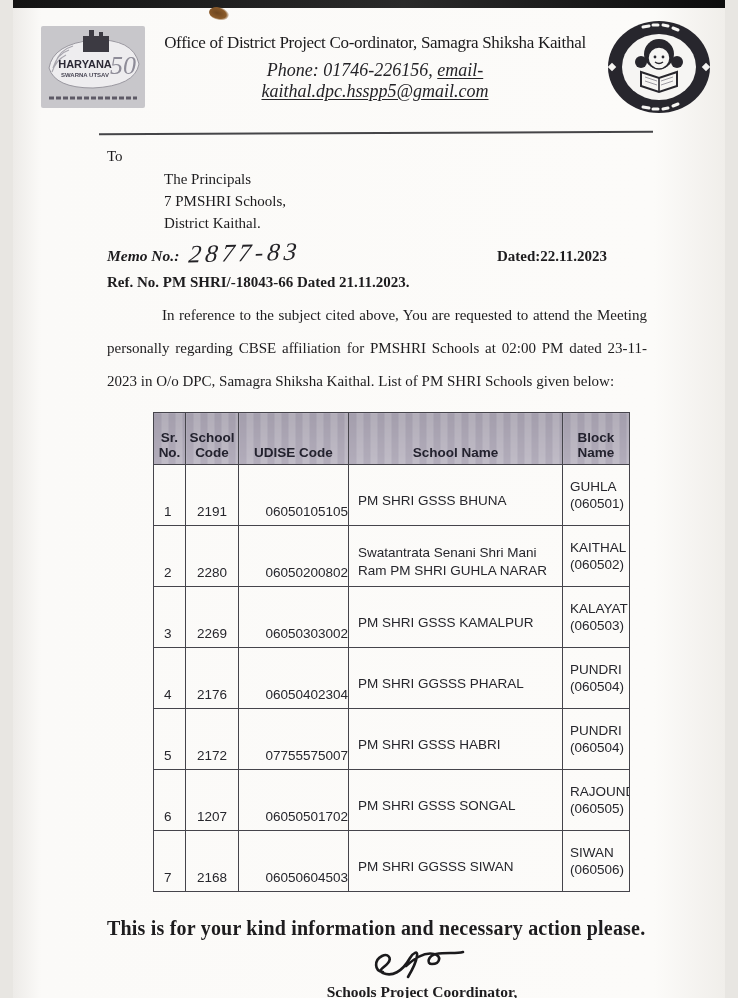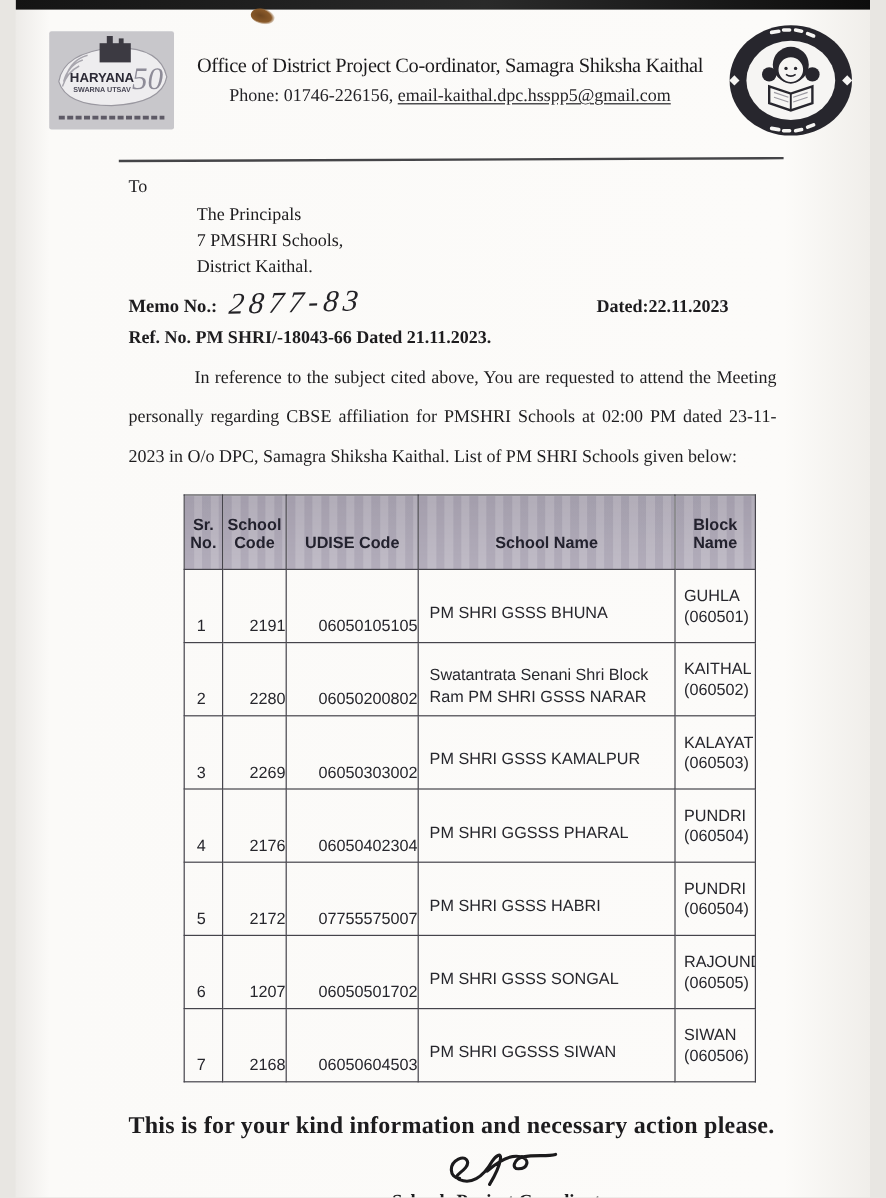--- a/index.html
+++ b/index.html
@@ -6,43 +6,43 @@
   .page{
     position:relative;width:712px;height:998px;margin:0 auto;overflow:hidden;
     background:linear-gradient(90deg,#edebe8 0%,#fbfaf8 4%,#fcfbf9 90%,#f0eeea 100%);
     color:#1d1c1e;font-family:"Liberation Serif","DejaVu Serif",serif;
   }
   .topbar{position:absolute;top:0;left:0;width:100%;height:8px;background:linear-gradient(90deg,#141414 0%,#2a2a2a 55%,#0d0d0d 100%);}
   .smudge{position:absolute;top:7px;left:196px;width:20px;height:13px;background:radial-gradient(ellipse at 40% 50%,#6e4620 0%,#8a5a2a 55%,transparent 75%);border-radius:60% 40% 55% 45%;transform:rotate(18deg);}
   .letterhead{display:flex;align-items:center;gap:8px;padding:18px 8px 0 26px;}
   .lh-center{flex:1;min-width:0;text-align:center;}
   .lh-title{font-size:17px;letter-spacing:-0.3px;white-space:nowrap;color:#1b1a1c;}
-  .lh-phone{font-size:15px;margin-top:7px;color:#242327;}
+  .lh-phone{font-size:18px;margin-top:7px;color:#242327;font-style:italic;}
   .lh-phone .email{text-decoration:underline;text-underline-offset:2px;}
   .divider{margin:16px 72px 0 86px;height:2px;background:#454548;transform:rotate(-0.25deg);}
   .content{padding:10px 78px 0 94px;font-size:15px;}
   .to-label{margin-top:4px;}
   .recipients{margin:3px 0 0 57px;line-height:22px;}
   .memo-row{display:flex;justify-content:space-between;align-items:baseline;margin-top:5px;}
   .memo-left{display:flex;align-items:baseline;gap:10px;}
   .bold{font-weight:bold;}
-  .memo-label{font-size:15.5px;}
+  .memo-label{font-size:15.5px;font-style:italic;}
   .memo-number{font-size:25px;font-style:italic;letter-spacing:4px;transform:skewX(-7deg) rotate(-1.5deg);display:inline-block;color:#232226;}
   .dated{font-size:15px;margin-right:40px;}
   .subject{font-weight:bold;font-size:15px;line-height:29px;text-align:justify;margin:7px 0 0 0;}
   .reference{font-weight:bold;font-size:15px;margin:7px 0 0 0;}
   .body-par{font-size:15px;line-height:33px;text-indent:55px;text-align:justify;margin:8px 0 0 0;}
   .schools-table{border-collapse:collapse;table-layout:fixed;margin:14px 0 0 46px;width:476px;
     font-family:"Liberation Sans","DejaVu Sans",sans-serif;font-size:13.5px;color:#26262c;}
   .schools-table th,.schools-table td{border:1.6px solid #45444b;overflow:hidden;}
   .schools-table th{background:#b3aebb;background-image:linear-gradient(0deg,rgba(255,255,255,.08),rgba(0,0,0,.05)),repeating-linear-gradient(90deg,rgba(120,110,140,.12) 0 7px,rgba(255,255,255,.10) 7px 14px);
-    color:#23222e;font-weight:bold;vertical-align:bottom;padding:5px 2px 14px 2px;line-height:15px;height:42px;}
+    color:#23222e;font-weight:bold;vertical-align:bottom;padding:5px 2px 4px 2px;line-height:15px;height:42px;}
   .schools-table td{height:44px;}
   td.c-sr{text-align:left;padding:0 0 6px 10px;vertical-align:bottom;}
-  td.c-code{text-align:right;padding:0 0 6px 0;vertical-align:bottom;}
+  td.c-code{text-align:center;padding:0 0 6px 0;vertical-align:bottom;}
   td.c-udise{text-align:right;padding:0 0 6px 0;vertical-align:bottom;}
   td.c-name{text-align:left;padding:14px 6px 2px 9px;vertical-align:middle;line-height:18px;}
   td.c-block{text-align:left;padding:2px 2px 2px 7px;vertical-align:middle;line-height:17px;}
   .closing{font-weight:bold;font-size:20px;letter-spacing:.2px;margin-top:25px;font-family:Liberation Serif, serif;}
   .sign-area{width:250px;margin:4px 100px 0 auto;text-align:center;}
   .sign-squiggle{display:block;margin:0 auto -4px auto;}
   .sign-line{font-weight:bold;font-size:15.5px;line-height:23px;}
   .logo-left{flex:0 0 auto;}
   .logo-right{flex:0 0 auto;margin-right:2px;}
 </style>
@@ -139,21 +139,21 @@
           <td class="c-sr">1</td>
           <td class="c-code">2191</td>
           <td class="c-udise">06050105105</td>
           <td class="c-name">PM SHRI GSSS BHUNA</td>
           <td class="c-block"><span>GUHLA</span><br><span>(060501)</span></td>
         </tr>
         <tr>
           <td class="c-sr">2</td>
           <td class="c-code">2280</td>
           <td class="c-udise">06050200802</td>
-          <td class="c-name">Swatantrata Senani Shri Block Ram PM SHRI GSSS NARAR</td>
+          <td class="c-name">Swatantrata Senani Shri Mani Ram PM SHRI GUHLA NARAR</td>
           <td class="c-block"><span>KAITHAL</span><br><span>(060502)</span></td>
         </tr>
         <tr>
           <td class="c-sr">3</td>
           <td class="c-code">2269</td>
           <td class="c-udise">06050303002</td>
           <td class="c-name">PM SHRI GSSS KAMALPUR</td>
           <td class="c-block"><span>KALAYAT</span><br><span>(060503)</span></td>
         </tr>
         <tr>

